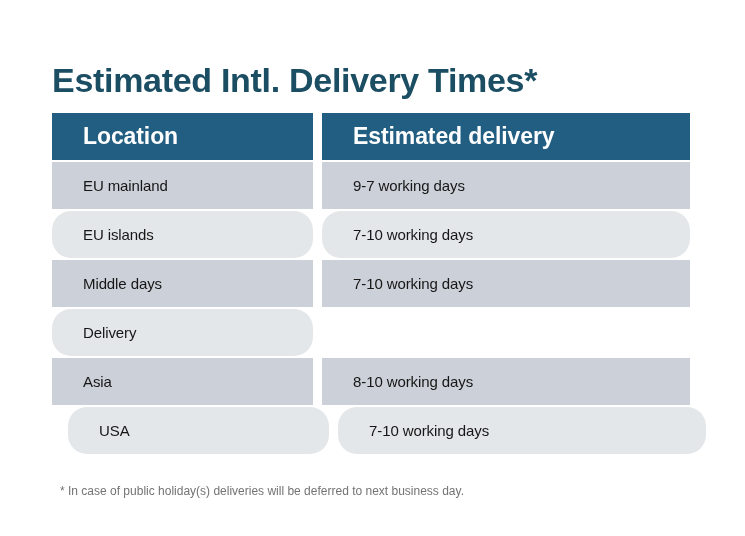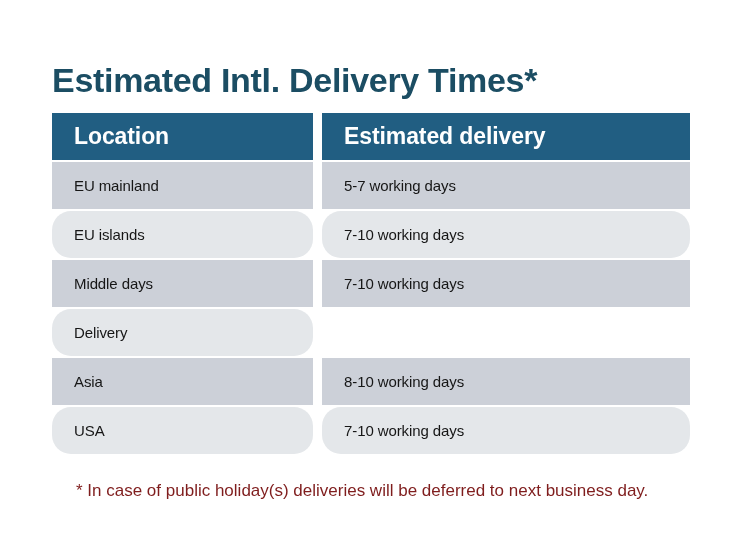--- a/index.html
+++ b/index.html
@@ -44,27 +44,28 @@
     width: 638px;
   }
 
   .t-row {
     display: flex;
     width: 638px;
     margin-bottom: 2px;
   }
   .t-row:last-child {
     margin-bottom: 0;
+    margin-left: 16px;
   }
 
   .t-cell {
     box-sizing: border-box;
     display: flex;
     align-items: center;
-    padding-left: 22px;
+    padding-left: 31px;
     padding-right: 10px;
     overflow: hidden;
     white-space: nowrap;
   }
 
   .c-location {
     width: 261px;
     margin-right: 9px;
   }
   .c-delivery {
@@ -96,46 +97,46 @@
     background: #ccd0d8;
   }
   .t-row.body.shade-light .t-cell {
     background: #e4e7ea;
     border-radius: 19px;
   }
 
   
   .footnote {
     position: absolute;
-    left: 76px;
+    left: 60px;
     top: 481px;
-    font-size: 17px;
+    font-size: 12px;
     line-height: 20px;
     font-weight: 400;
-    color: #7f1d1d;
+    color: #737373;
     white-space: nowrap;
   }
 </style>
 </head>
 <body>
 
 <div class="page">
 
   <h1 class="page-title">Estimated Intl. Delivery Times*</h1>
 
   <div class="delivery-table">
 
     <div class="t-row header">
       <div class="t-cell c-location">Location</div>
       <div class="t-cell c-delivery">Estimated delivery</div>
     </div>
 
     <div class="t-row body shade-dark">
       <div class="t-cell c-location">EU mainland</div>
-      <div class="t-cell c-delivery">5-7 working days</div>
+      <div class="t-cell c-delivery">9-7 working days</div>
     </div>
 
     <div class="t-row body shade-light">
       <div class="t-cell c-location">EU islands</div>
       <div class="t-cell c-delivery">7-10 working days</div>
     </div>
 
     <div class="t-row body shade-dark">
       <div class="t-cell c-location">Middle days</div>
       <div class="t-cell c-delivery">7-10 working days</div>

